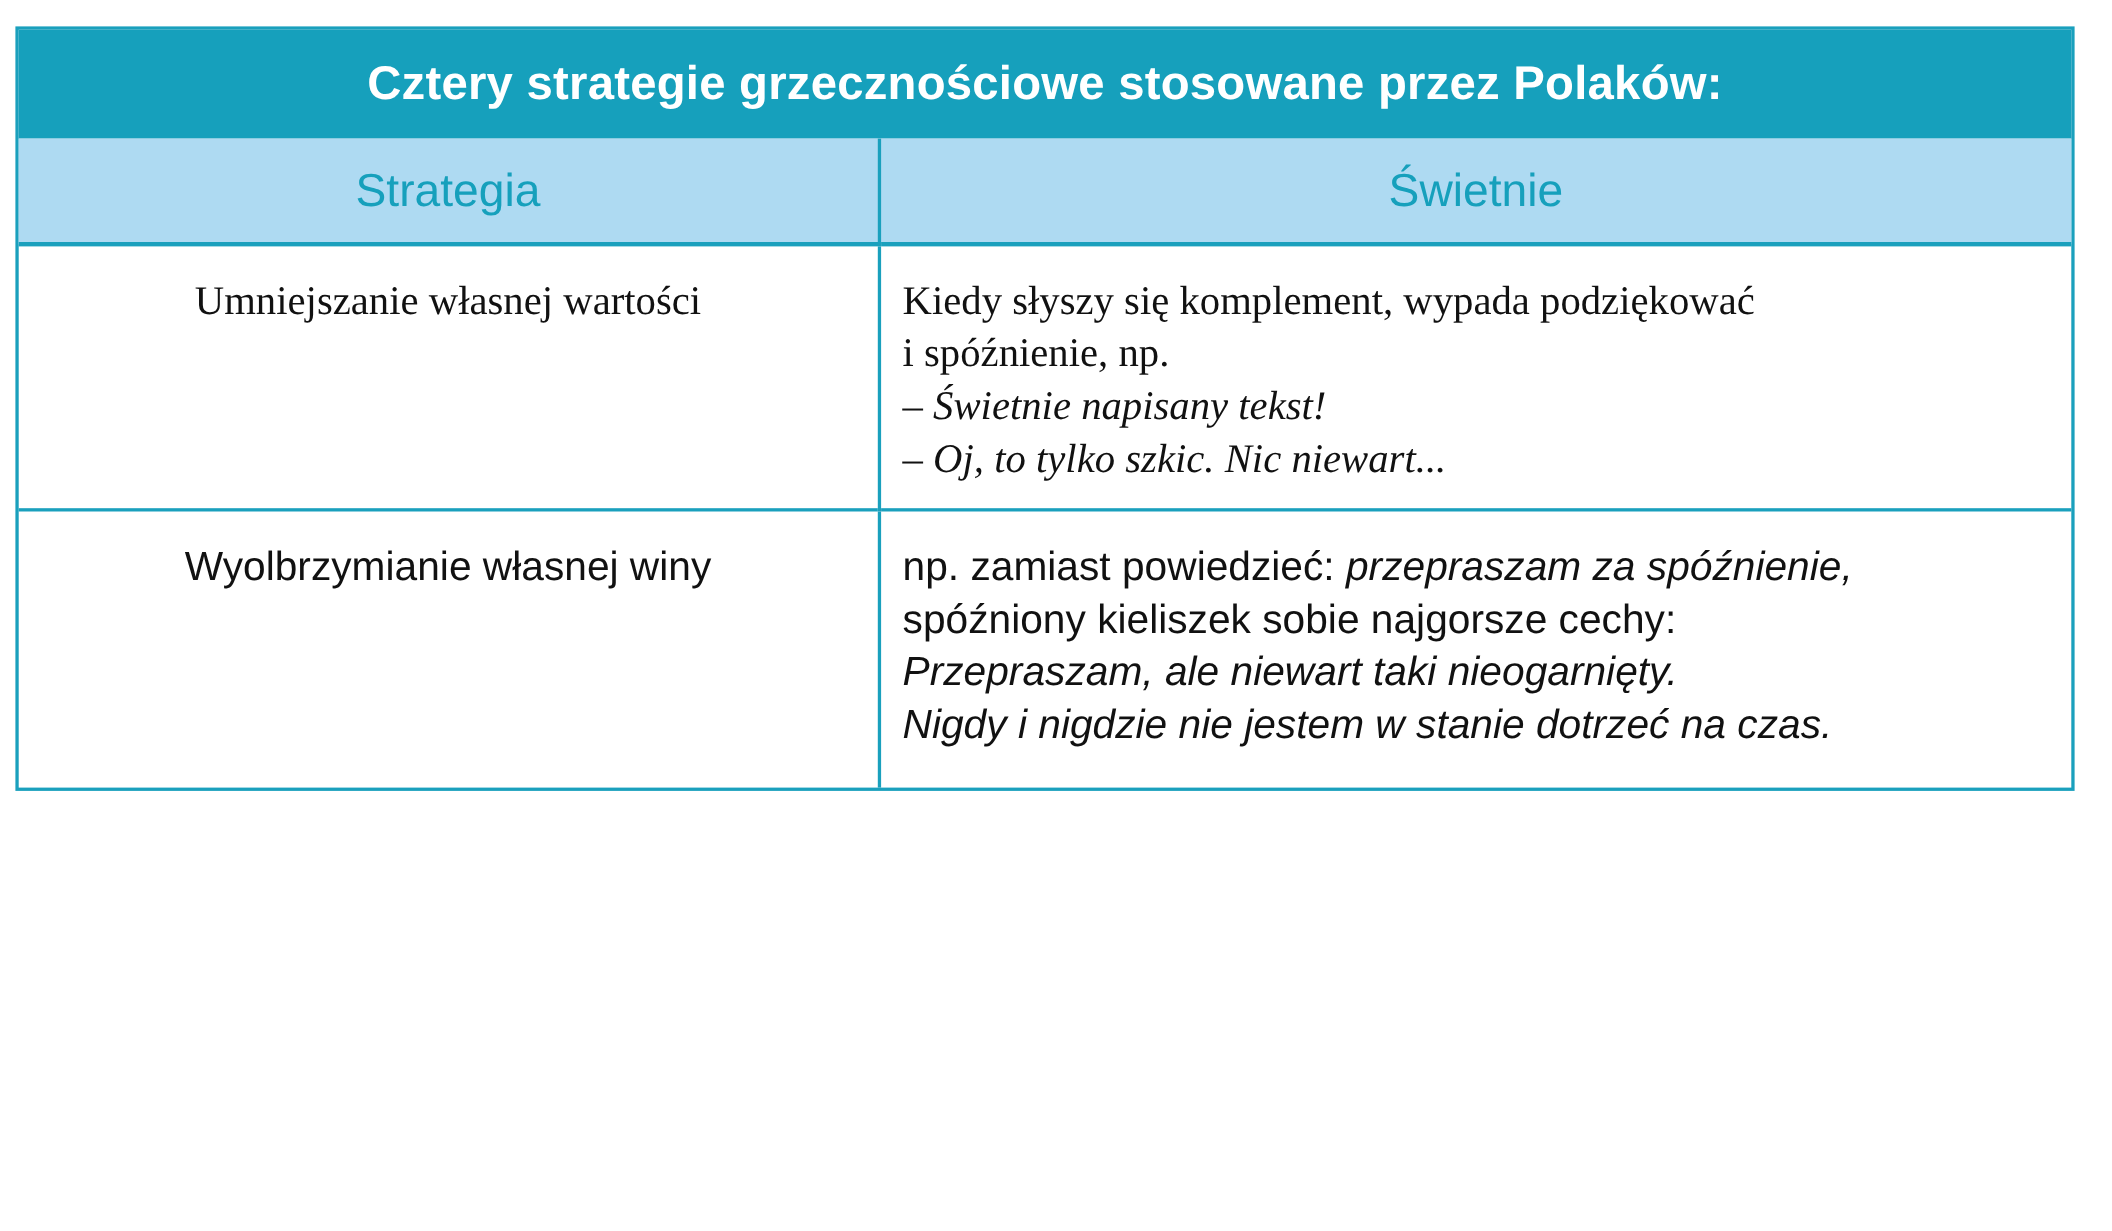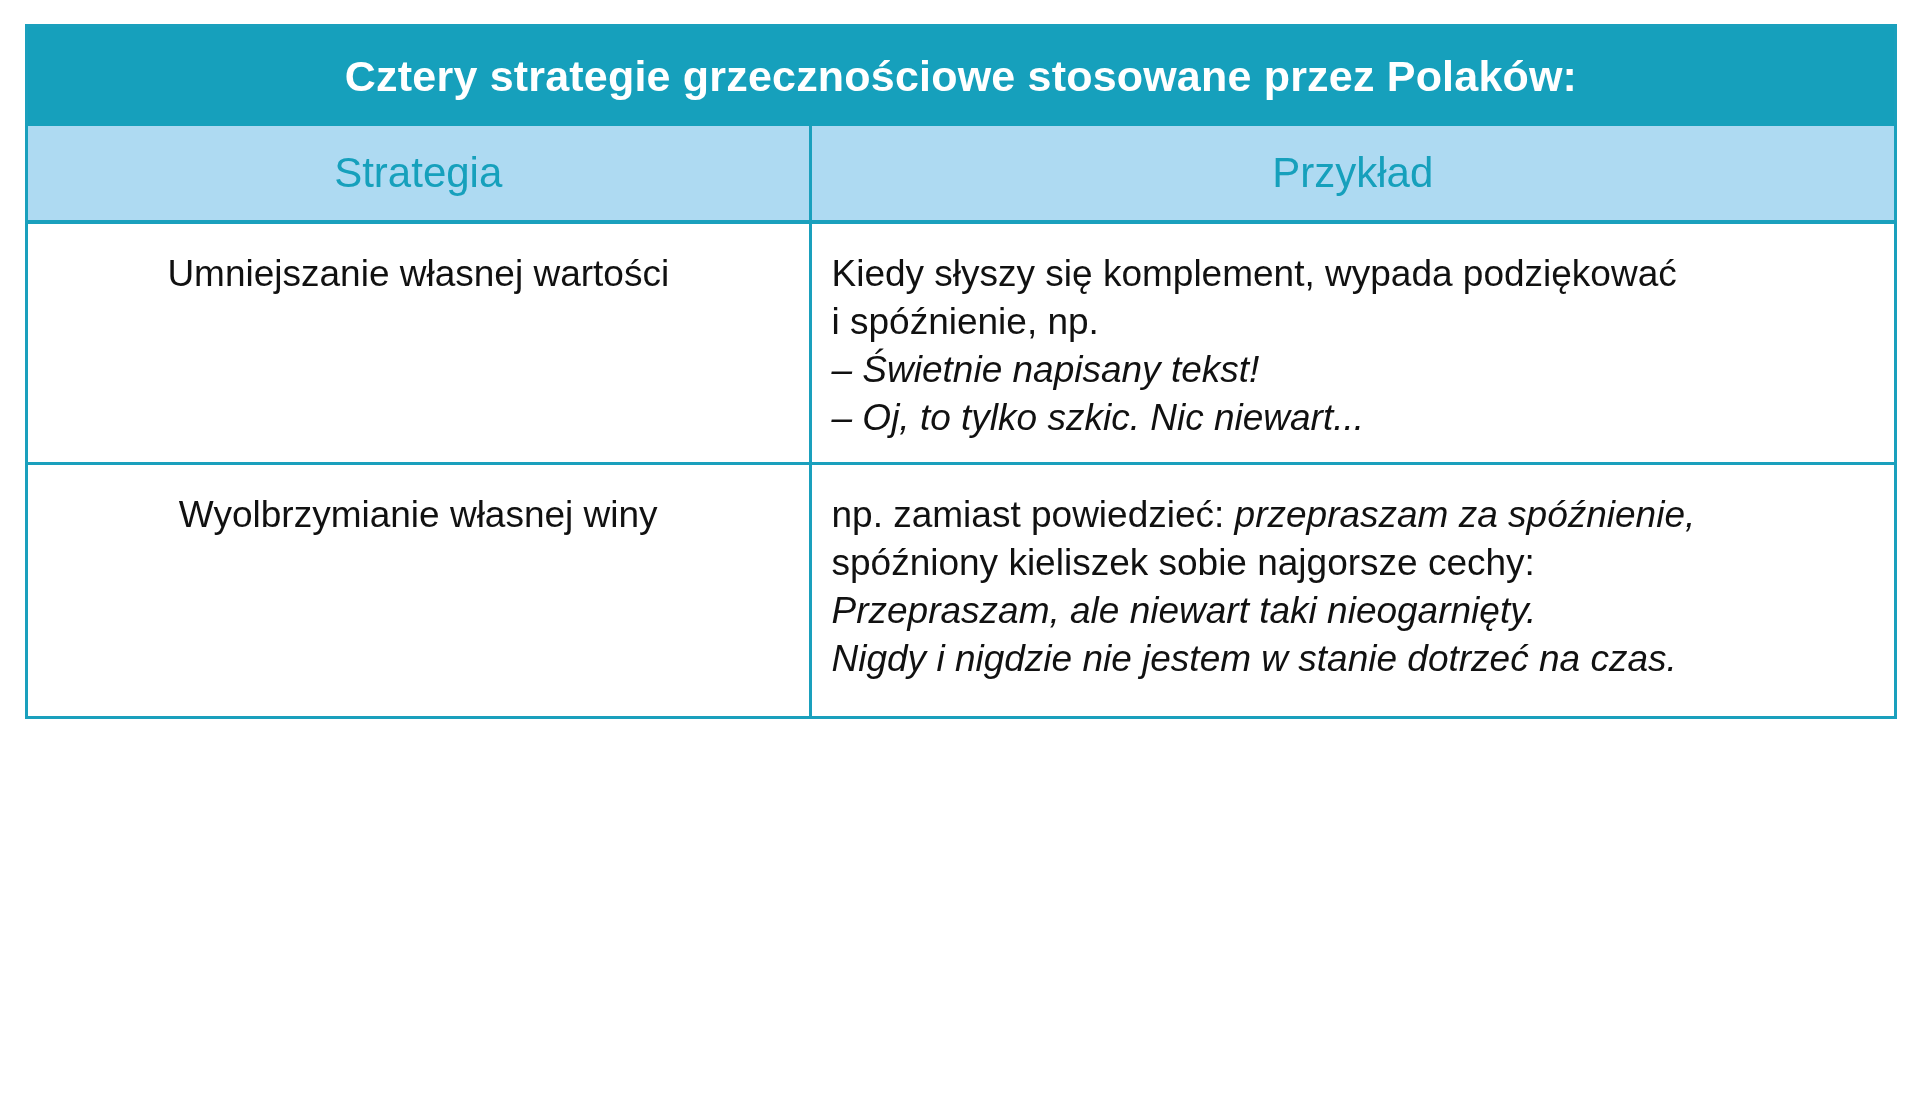--- a/index.html
+++ b/index.html
@@ -9,21 +9,21 @@
       width: 1920px;
       height: 1119px;
       overflow: hidden;
     }
     body {
       font-family: "Liberation Sans", "DejaVu Sans", sans-serif;
       position: relative;
     }
     .table-wrap {
       position: absolute;
-      left: 25px;
+      left: 14px;
       top: 24px;
       width: 1872px;
       border: 3px solid #1aa0bd;
       box-sizing: border-box;
     }
     .title-band {
       height: 99px;
       background: #16a0bc;
       color: #ffffff;
       font-weight: bold;
@@ -55,21 +55,21 @@
     th:first-child { border-left: none; }
     td {
       border-left: 3px solid #1aa0bd;
       border-top: 3px solid #1aa0bd;
       vertical-align: top;
       color: #111111;
       font-size: 37px;
       line-height: 48px;
       padding: 26px 20px 20px 20px;
     }
-    tr:first-child td { border-top: none; }
+    tr:first-child td { border-top: none; font-family: Liberation Serif, serif; }
     td:first-child {
       border-left: none;
       text-align: center;
     }
     td.example { padding-right: 30px; }
     .it { font-style: italic; }
     .line { display: block; }
     tr.r1 td { height: 189px; box-sizing: border-box; }
     tr.r2 td { height: 197px; box-sizing: border-box; }
     tr.r3 td { height: 252px; box-sizing: border-box; }
@@ -81,21 +81,21 @@
 <div class="table-wrap">
   <div class="title-band">Cztery strategie grzecznościowe stosowane przez Polaków:</div>
   <table>
     <colgroup>
         <col class="c1">
         <col class="c2">
       </colgroup>
     <thead>
       <tr>
         <th>Strategia</th>
-        <th>Przykład</th>
+        <th>Świetnie</th>
       </tr>
     </thead>
     <tbody>
       <tr class="r1">
         <td>Umniejszanie własnej wartości</td>
         <td class="example">
           <span class="line">Kiedy słyszy się komplement, wypada podziękować</span>
           <span class="line">i spóźnienie, np.</span>
           <span class="line it">– Świetnie napisany tekst!</span>
           <span class="line it">– Oj, to tylko szkic. Nic niewart...</span>

